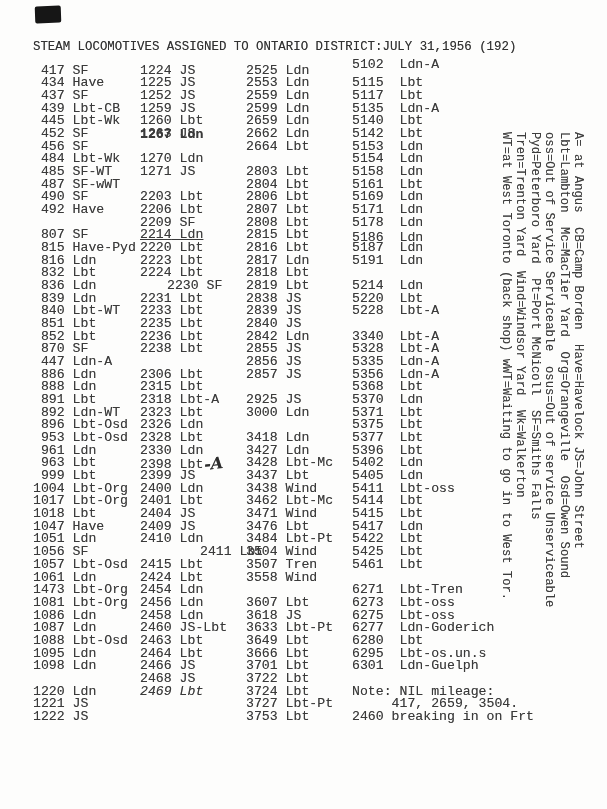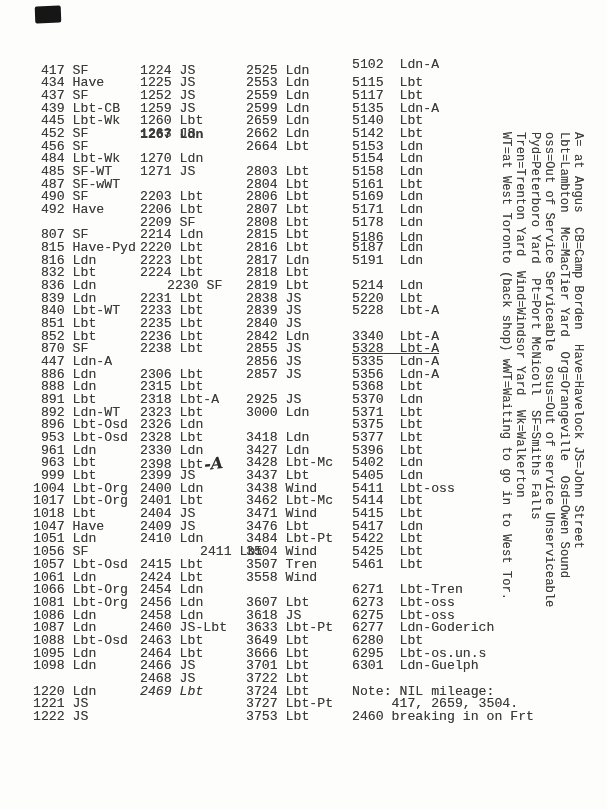--- a/index.html
+++ b/index.html
@@ -31,20 +31,21 @@
   .ink-mark {
     position:absolute; left:35px; top:6px; width:26px; height:17px;
     background:#161616; border-radius:2px; transform:rotate(-2deg);
   }
 </style>
 </head>
 <body>
 
 <div class="page">
   <div class="ink-mark"></div>
+  <div class="title">STEAM LOCOMOTIVES ASSIGNED TO ONTARIO DISTRICT:JULY 31,1956 (192)</div>
   <div>
       <div class="cell" style="left: 33px; top: 64.5px;"><span> 417</span><span> SF</span></div>
       <div class="cell" style="left: 33px; top: 77.175px;"><span> 434</span><span> Have</span></div>
       <div class="cell" style="left: 33px; top: 89.85px;"><span> 437</span><span> SF</span></div>
       <div class="cell" style="left: 33px; top: 102.525px;"><span> 439</span><span> Lbt-CB</span></div>
       <div class="cell" style="left: 33px; top: 115.2px;"><span> 445</span><span> Lbt-Wk</span></div>
       <div class="cell" style="left: 33px; top: 127.875px;"><span> 452</span><span> SF</span></div>
       <div class="cell" style="left: 33px; top: 140.55px;"><span> 456</span><span> SF</span></div>
       <div class="cell" style="left: 33px; top: 153.225px;"><span> 484</span><span> Lbt-Wk</span></div>
       <div class="cell" style="left: 33px; top: 165.9px;"><span> 485</span><span> SF-WT</span></div>
@@ -72,21 +73,21 @@
       <div class="cell" style="left: 33px; top: 457.425px;"><span> 963</span><span> Lbt</span></div>
       <div class="cell" style="left: 33px; top: 470.1px;"><span> 999</span><span> Lbt</span></div>
       <div class="cell" style="left: 33px; top: 482.775px;"><span>1004</span><span> Lbt-Org</span></div>
       <div class="cell" style="left: 33px; top: 495.45px;"><span>1017</span><span> Lbt-Org</span></div>
       <div class="cell" style="left: 33px; top: 508.125px;"><span>1018</span><span> Lbt</span></div>
       <div class="cell" style="left: 33px; top: 520.8px;"><span>1047</span><span> Have</span></div>
       <div class="cell" style="left: 33px; top: 533.475px;"><span>1051</span><span> Ldn</span></div>
       <div class="cell" style="left: 33px; top: 546.15px;"><span>1056</span><span> SF</span></div>
       <div class="cell" style="left: 33px; top: 558.825px;"><span>1057</span><span> Lbt-Osd</span></div>
       <div class="cell" style="left: 33px; top: 571.5px;"><span>1061</span><span> Ldn</span></div>
-      <div class="cell" style="left: 33px; top: 584.175px;"><span>1066</span><span> Lbt-Org</span></div>
+      <div class="cell" style="left: 33px; top: 584.175px;"><span>1473</span><span> Lbt-Org</span></div>
       <div class="cell" style="left: 33px; top: 596.85px;"><span>1081</span><span> Lbt-Org</span></div>
       <div class="cell" style="left: 33px; top: 609.525px;"><span>1086</span><span> Ldn</span></div>
       <div class="cell" style="left: 33px; top: 622.2px;"><span>1087</span><span> Ldn</span></div>
       <div class="cell" style="left: 33px; top: 634.875px;"><span>1088</span><span> Lbt-Osd</span></div>
       <div class="cell" style="left: 33px; top: 647.55px;"><span>1095</span><span> Ldn</span></div>
       <div class="cell" style="left: 33px; top: 660.225px;"><span>1098</span><span> Ldn</span></div>
       <div class="cell" style="left: 33px; top: 685.575px;"><span>1220</span><span> Ldn</span></div>
       <div class="cell" style="left: 33px; top: 698.25px;"><span>1221</span><span> JS</span></div>
       <div class="cell" style="left: 33px; top: 710.925px;"><span>1222</span><span> JS</span></div>
       <div class="cell" style="left: 140px; top: 64.5px;"><span>1224</span><span> JS</span></div>
@@ -94,21 +95,21 @@
       <div class="cell" style="left: 140px; top: 89.85px;"><span>1252</span><span> JS</span></div>
       <div class="cell" style="left: 140px; top: 102.525px;"><span>1259</span><span> JS</span></div>
       <div class="cell" style="left: 140px; top: 115.2px;"><span>1260</span><span> Lbt</span></div>
       <div class="cell" style="left: 140px; top: 127.875px;"><span>1263</span><span> JS</span></div>
       <div class="cell" style="left: 140px; top: 129px; font-weight: bold;"><span>1267</span><span> Ldn</span></div>
       <div class="cell" style="left: 140px; top: 153.225px;"><span>1270</span><span> Ldn</span></div>
       <div class="cell" style="left: 140px; top: 165.9px;"><span>1271</span><span> JS</span></div>
       <div class="cell" style="left: 140px; top: 191.25px;"><span>2203</span><span> Lbt</span></div>
       <div class="cell" style="left: 140px; top: 203.925px;"><span>2206</span><span> Lbt</span></div>
       <div class="cell" style="left: 140px; top: 216.6px;"><span>2209</span><span> SF</span></div>
-      <div class="cell" style="left: 140px; top: 229.275px;"><span>2214</span><span> Ldn</span></div>
+      <div class="cell" style="left: 140px; top: 229.275px; text-decoration: underline;"><span>2214</span><span> Ldn</span></div>
       <div class="cell" style="left: 140px; top: 241.95px;"><span>2220</span><span> Lbt</span></div>
       <div class="cell" style="left: 140px; top: 254.625px;"><span>2223</span><span> Lbt</span></div>
       <div class="cell" style="left: 140px; top: 267.3px;"><span>2224</span><span> Lbt</span></div>
       <div class="cell" style="left: 140px; top: 279.975px; margin-left: 27px;"><span>2230</span><span> SF</span></div>
       <div class="cell" style="left: 140px; top: 292.65px;"><span>2231</span><span> Lbt</span></div>
       <div class="cell" style="left: 140px; top: 305.325px;"><span>2233</span><span> Lbt</span></div>
       <div class="cell" style="left: 140px; top: 318px;"><span>2235</span><span> Lbt</span></div>
       <div class="cell" style="left: 140px; top: 330.675px;"><span>2236</span><span> Lbt</span></div>
       <div class="cell" style="left: 140px; top: 343.35px;"><span>2238</span><span> Lbt</span></div>
       <div class="cell" style="left: 140px; top: 368.7px;"><span>2306</span><span> Lbt</span></div>
@@ -198,21 +199,21 @@
       <div class="cell" style="left: 352px; top: 191.25px;"><span>5169</span><span>  Ldn</span></div>
       <div class="cell" style="left: 352px; top: 203.925px;"><span>5171</span><span>  Ldn</span></div>
       <div class="cell" style="left: 352px; top: 216.6px;"><span>5178</span><span>  Ldn</span></div>
       <div class="cell" style="left: 352px; top: 232px;"><span>5186</span><span>  Ldn</span></div>
       <div class="cell" style="left: 352px; top: 241.95px;"><span>5187</span><span>  Ldn</span></div>
       <div class="cell" style="left: 352px; top: 254.625px;"><span>5191</span><span>  Ldn</span></div>
       <div class="cell" style="left: 352px; top: 279.975px;"><span>5214</span><span>  Ldn</span></div>
       <div class="cell" style="left: 352px; top: 292.65px;"><span>5220</span><span>  Lbt</span></div>
       <div class="cell" style="left: 352px; top: 305.325px;"><span>5228</span><span>  Lbt-A</span></div>
       <div class="cell" style="left: 352px; top: 330.675px;"><span>3340</span><span>  Lbt-A</span></div>
-      <div class="cell" style="left: 352px; top: 343.35px; text-decoration: underline;"><span>5328</span><span>  Lbt-A</span></div>
+      <div class="cell" style="left: 352px; top: 343.35px;"><span>5328</span><span>  Lbt-A</span></div>
       <div class="cell" style="left: 352px; top: 356.025px;"><span>5335</span><span>  Ldn-A</span></div>
       <div class="cell" style="left: 352px; top: 368.7px;"><span>5356</span><span>  Ldn-A</span></div>
       <div class="cell" style="left: 352px; top: 381.375px;"><span>5368</span><span>  Lbt</span></div>
       <div class="cell" style="left: 352px; top: 394.05px;"><span>5370</span><span>  Ldn</span></div>
       <div class="cell" style="left: 352px; top: 406.725px;"><span>5371</span><span>  Lbt</span></div>
       <div class="cell" style="left: 352px; top: 419.4px;"><span>5375</span><span>  Lbt</span></div>
       <div class="cell" style="left: 352px; top: 432.075px;"><span>5377</span><span>  Lbt</span></div>
       <div class="cell" style="left: 352px; top: 444.75px;"><span>5396</span><span>  Lbt</span></div>
       <div class="cell" style="left: 352px; top: 457.425px;"><span>5402</span><span>  Ldn</span></div>
       <div class="cell" style="left: 352px; top: 470.1px;"><span>5405</span><span>  Ldn</span></div>

